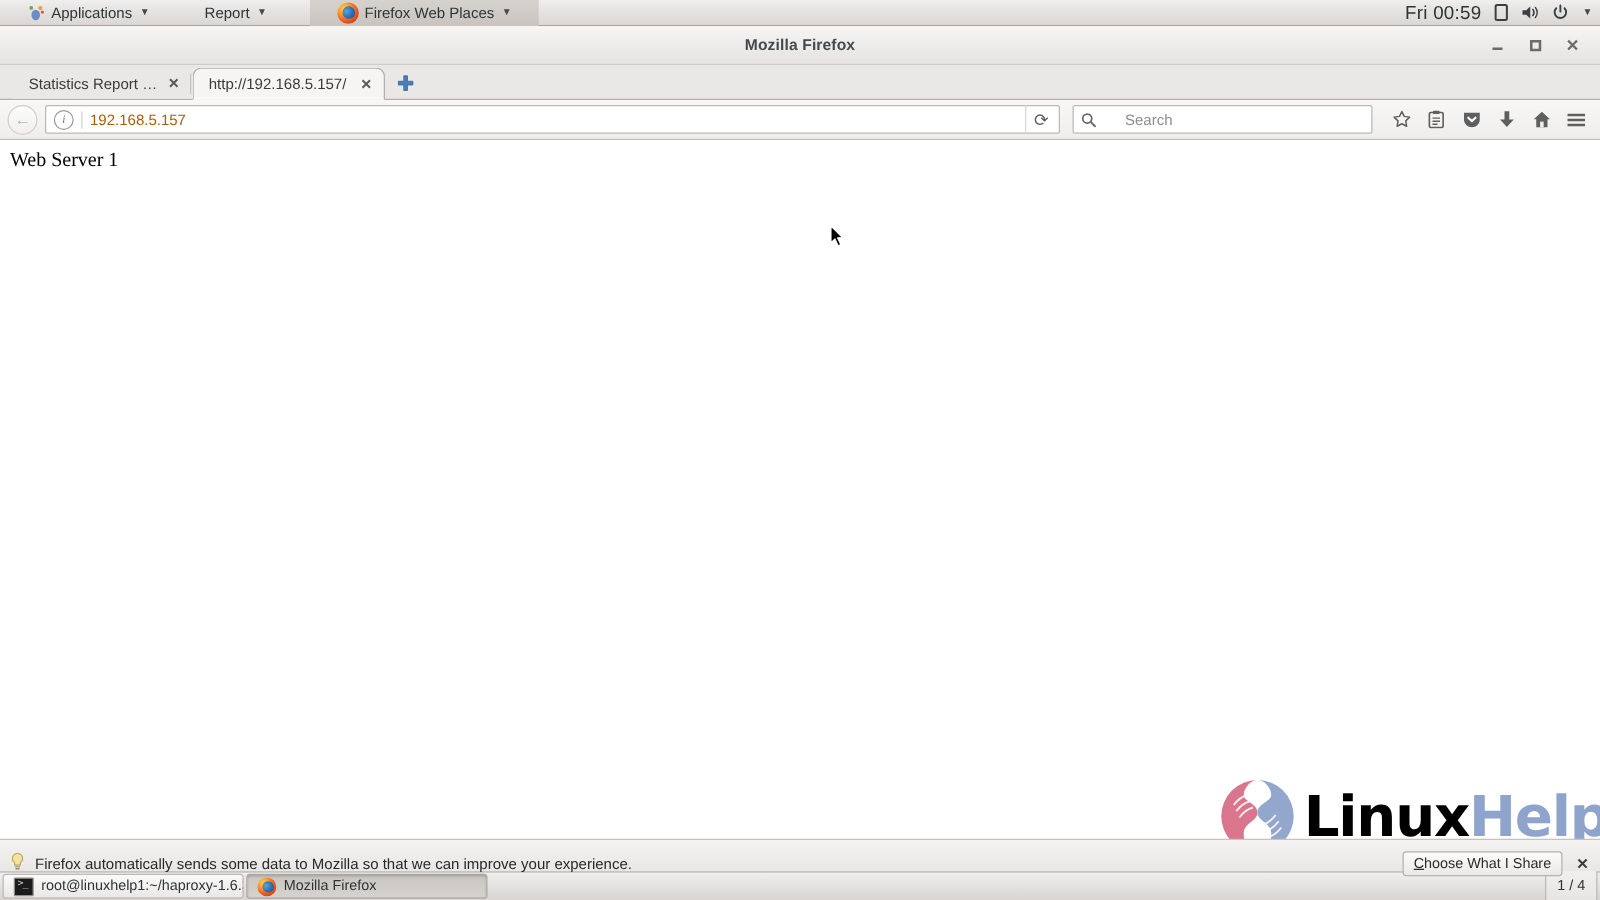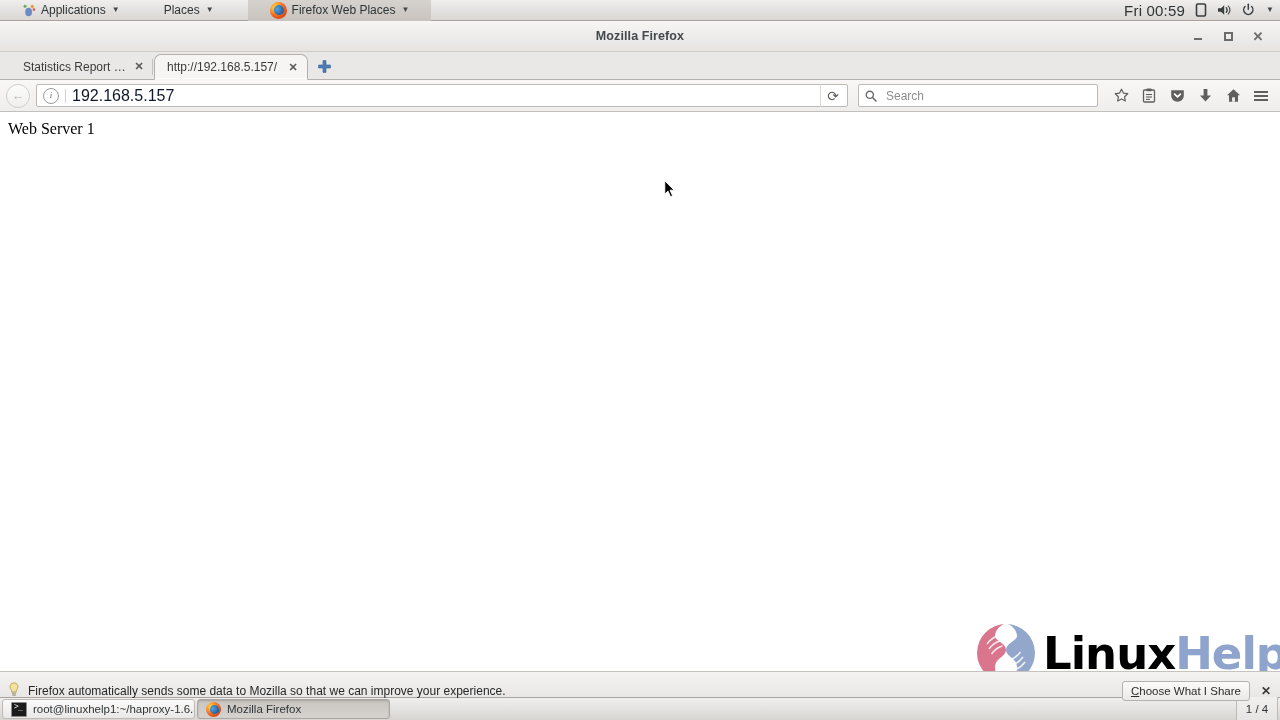--- a/index.html
+++ b/index.html
@@ -271,22 +271,22 @@
     line-height: 1;
   }
   .url-sep {
     width: 1px; height: 14px;
     background: #d5d1cd;
     margin: 0 6px;
     flex: none;
   }
   .url-text {
     flex: 1;
-    font-size: 16px;
-    color: #0f172a;
+    font-size: 12px;
+    color: #a16207;
     white-space: nowrap;
     overflow: hidden;
   }
   .reload-btn {
     width: 24px; height: 23px;
     display: flex; align-items: center; justify-content: center;
     color: #5d5d5d;
     font-size: 14px;
     border-left: 1px solid #dcd8d4;
     flex: none;
@@ -294,21 +294,21 @@
   }
   .searchbar {
     width: 240px;
     height: 23px;
     background: #ffffff;
     border: 1px solid #bdb9b5;
     border-radius: 2px;
     display: flex;
     align-items: center;
     padding: 0 6px;
-    gap: 9px;
+    gap: 23px;
     box-sizing: border-box;
     flex: none;
     margin-left: 6px;
   }
   .search-placeholder {
     font-size: 12px;
     color: #8d8d8d;
   }
   .toolbar-icons {
     display: flex;
@@ -503,21 +503,21 @@
         <ellipse cx="6.6" cy="9" rx="3.4" ry="4.2" fill="#6b8cc4"></ellipse>
         <circle cx="10.3" cy="3.4" r="1.7" fill="#e4a33a"></circle>
         <circle cx="11.9" cy="6.6" r="1.3" fill="#d85656"></circle>
         <circle cx="3" cy="3.3" r="1.5" fill="#6aa84f"></circle>
       </svg>
     </span>
     <span>Applications</span>
     <span class="panel-caret">▼</span>
   </div>
   <div class="panel-item">
-    <span>Places</span>
+    <span>Report</span>
     <span class="panel-caret">▼</span>
   </div>
   <div class="panel-item active" style="margin-left:12px;">
     <span class="ff-logo"></span>
     <span>Firefox Web Places</span>
     <span class="panel-caret">▼</span>
   </div>
   <div class="panel-right">
     <span class="clock">Fri 00:59</span>
     <span class="gnome-icon">

